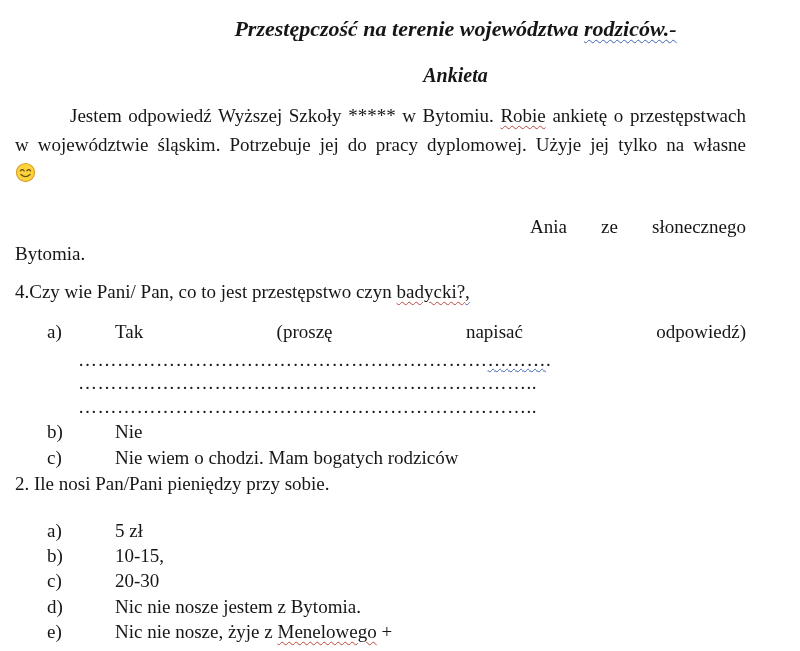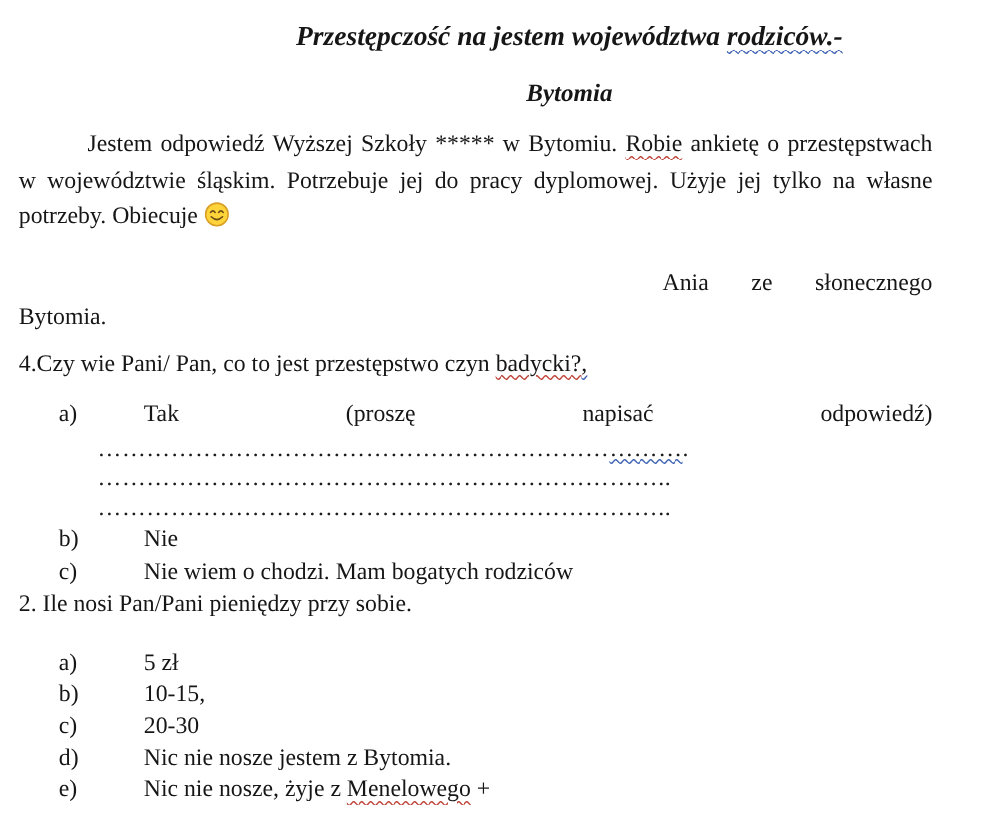--- a/index.html
+++ b/index.html
@@ -60,28 +60,28 @@
     text-decoration-thickness:1px;
     text-underline-offset:2px;
   }
   .emoji{display:inline-block;vertical-align:-4px;}
 </style>
 </head>
 <body>
 
 <div class="page">
 
-  <h1 class="title"><span>Przestępczość na jestem województwa </span><span class="sq-blue">rodziców.-</span></h1>
+  <h1 class="title"><span>Przestępczość na terenie województwa </span><span class="sq-blue">rodziców.-</span></h1>
 
-  <h2 class="subtitle">Bytomia</h2>
+  <h2 class="subtitle">Ankieta</h2>
 
   <div class="intro">
     <div class="fj indent"><span>Jestem odpowiedź Wyższej Szkoły ***** w Bytomiu. </span><span class="sq-red">Robie</span><span> ankietę o przestępstwach</span></div>
     <div class="fj">w województwie śląskim. Potrzebuje jej do pracy dyplomowej. Użyje jej tylko na własne</div>
-    <div><span>potrzeby. Obiecuje </span><span class="emoji"><svg width="21" height="21" viewBox="0 0 24 24">
+    <div><span class="emoji"><svg width="21" height="21" viewBox="0 0 24 24">
             <circle cx="12" cy="12" r="10.3" fill="#ffd43b" stroke="#d99f27" stroke-width="1.4"></circle>
             <path d="M6.2 10.2 q2.1 -2.8 4.2 0" stroke="#6b4d16" stroke-width="1.5" fill="none" stroke-linecap="round"></path>
             <path d="M13.6 10.2 q2.1 -2.8 4.2 0" stroke="#6b4d16" stroke-width="1.5" fill="none" stroke-linecap="round"></path>
             <path d="M6.8 14.2 q5.2 5 10.4 0" stroke="#6b4d16" stroke-width="1.5" fill="none" stroke-linecap="round"></path>
           </svg></span></div>
   </div>
 
   <div class="sig">
     <div class="fj sig-l1">Ania ze słonecznego</div>
     <div>Bytomia.</div>

